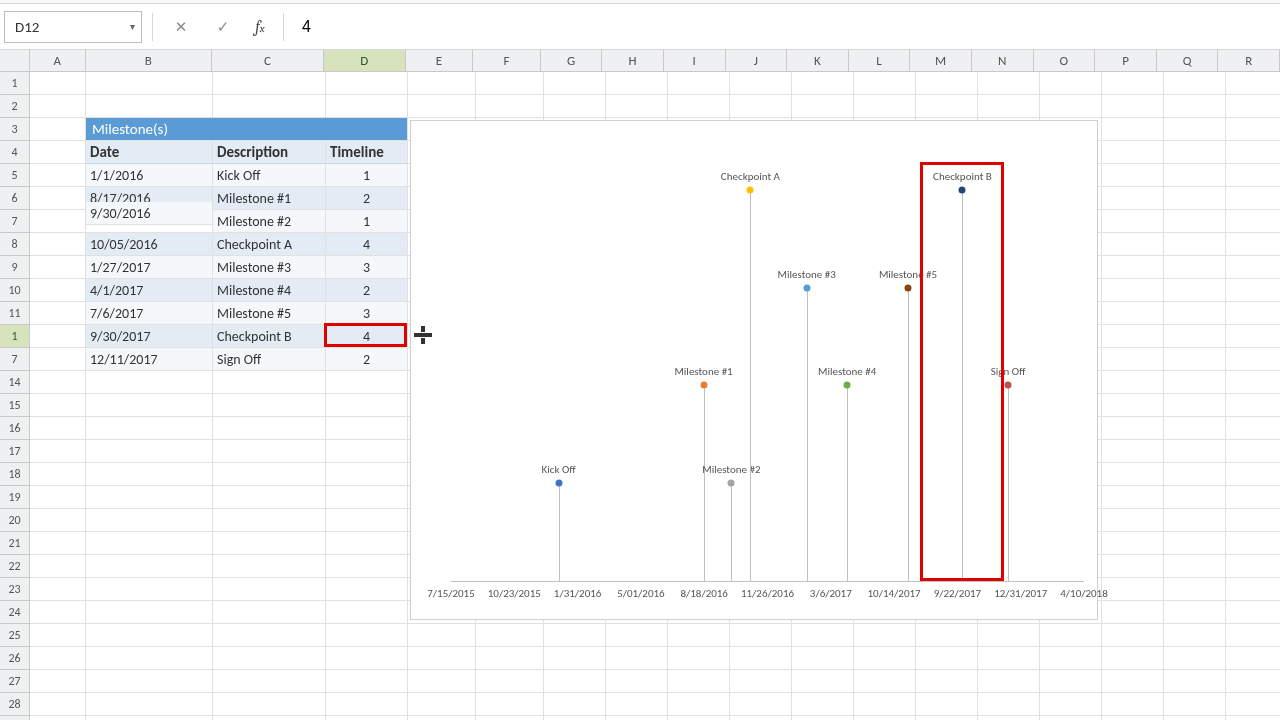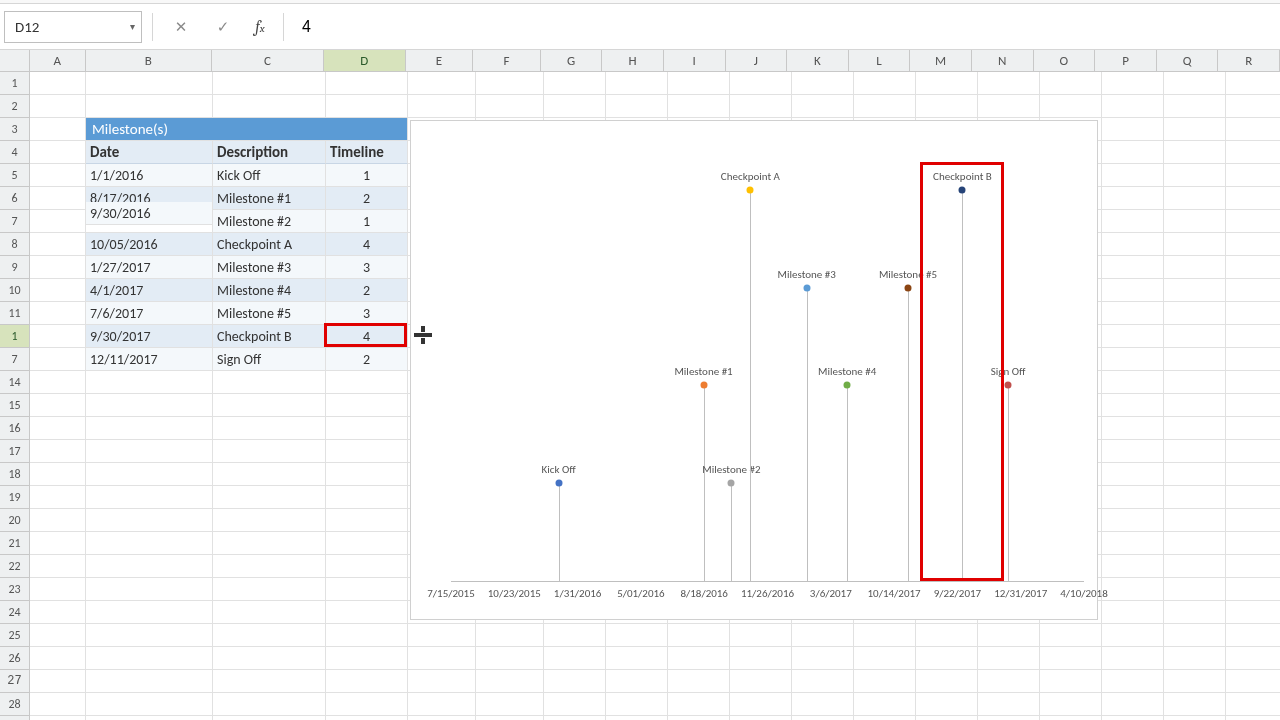--- a/index.html
+++ b/index.html
@@ -280,21 +280,21 @@
       <div class="row-h" style="height: 23px;">17</div>
       <div class="row-h" style="height: 23px;">18</div>
       <div class="row-h" style="height: 23px;">19</div>
       <div class="row-h" style="height: 23px;">20</div>
       <div class="row-h" style="height: 23px;">21</div>
       <div class="row-h" style="height: 23px;">22</div>
       <div class="row-h" style="height: 23px;">23</div>
       <div class="row-h" style="height: 23px;">24</div>
       <div class="row-h" style="height: 23px;">25</div>
       <div class="row-h" style="height: 23px;">26</div>
-      <div class="row-h" style="height: 23px; font-family: Liberation Mono, monospace;">27</div>
+      <div class="row-h" style="height: 23px;">27</div>
       <div class="row-h" style="height: 23px;">28</div>
       <div class="row-h" style="height: 23px;">29</div>
     </div>
   <div class="cells" id="cells">
       <div class="cell" style="left: 0px; top: 0px; width: 56px; height: 23px;"></div>
       <div class="cell" style="left: 56px; top: 0px; width: 127px; height: 23px;"></div>
       <div class="cell" style="left: 183px; top: 0px; width: 113px; height: 23px;"></div>
       <div class="cell" style="left: 296px; top: 0px; width: 82px; height: 23px;"></div>
       <div class="cell" style="left: 378px; top: 0px; width: 68px; height: 23px;"></div>
       <div class="cell" style="left: 446px; top: 0px; width: 68px; height: 23px;"></div>

